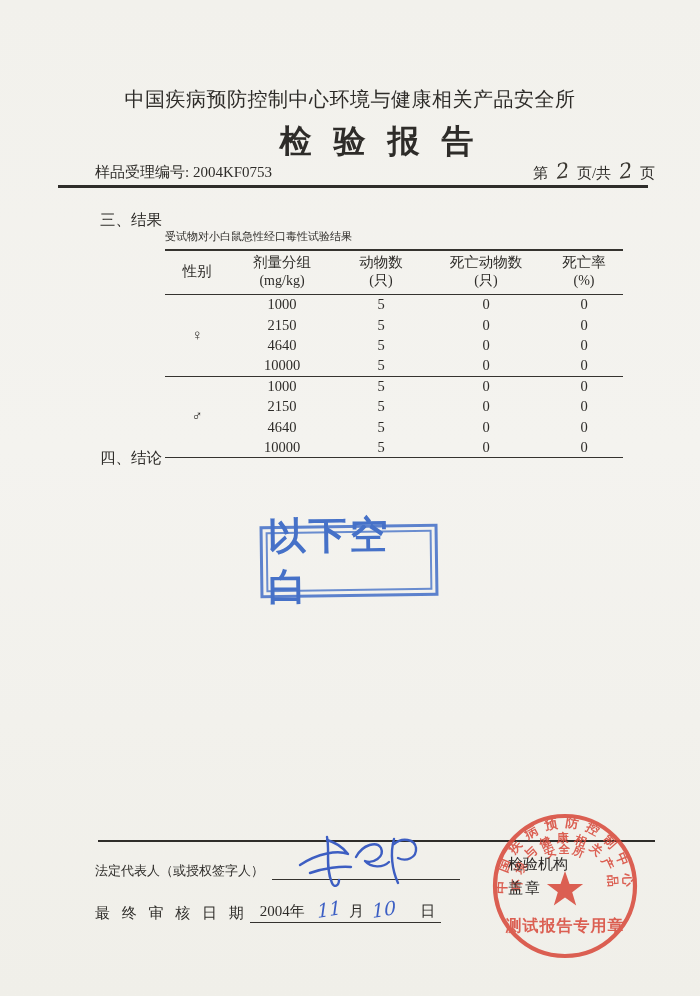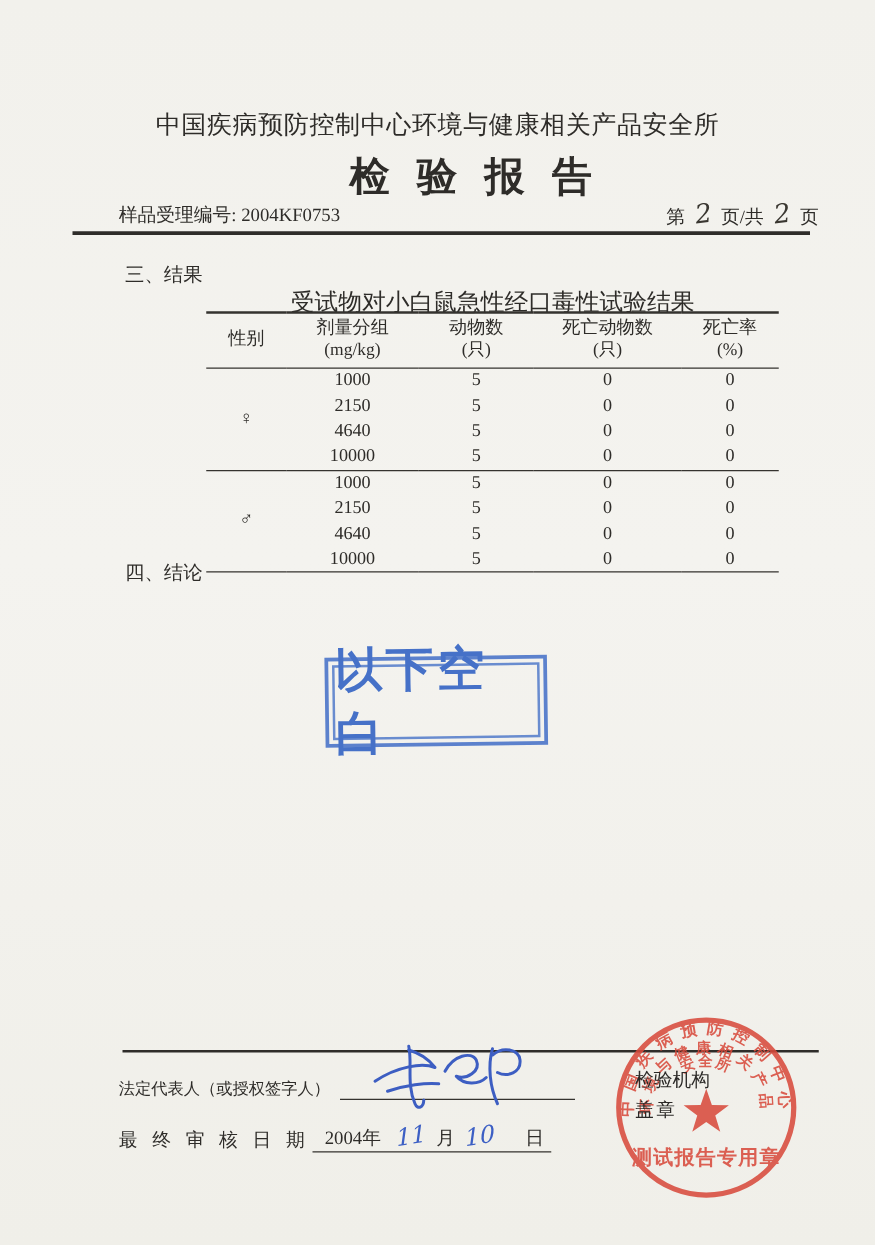--- a/index.html
+++ b/index.html
@@ -20,21 +20,21 @@
     font-size:21px; display:inline-block; transform:rotate(-7deg); margin:0 4px; }
   .hand-blue { font-family:"DejaVu Serif",serif; font-style:italic; color:#3c5fc4;
     font-size:19px; display:inline-block; transform:rotate(-9deg) skewX(-6deg); }
   .rule { position:absolute; background:#2f2d2a; }
   .rule-header { top:185px; left:58px; width:590px; height:2.5px; }
   .rule-footer { top:840px; left:98px; width:557px; height:2.2px; }
   .section-heading { position:absolute; left:100px; font-size:15.5px; }
   .h-results { top:210px; }
   .h-conclusion { top:448px; }
   .table-title { position:absolute; top:229px; left:165px; width:458px;
-    text-align:center; font-size:19px; }
+    text-align:left; font-size:11px; }
   .report-table { position:absolute; top:249px; left:165px; width:458px;
     border-collapse:collapse; font-size:14.5px; table-layout:fixed;
     border-top:2.2px solid #35332f; border-bottom:1.8px solid #35332f; }
   .report-table th { font-weight:normal; text-align:center; vertical-align:middle;
     border-bottom:1.6px solid #35332f; padding:2px 0 4px; line-height:18.5px; font-size:14.5px; }
   .report-table th .unit { font-size:14px; }
   .report-table td { text-align:center; height:20.4px; }
   .report-table tr.group-start td { border-top:1.6px solid #35332f; }
   .sex-cell { font-size:15px; }
   .conclusion-text { position:absolute; top:467px; left:95px; width:552px;

